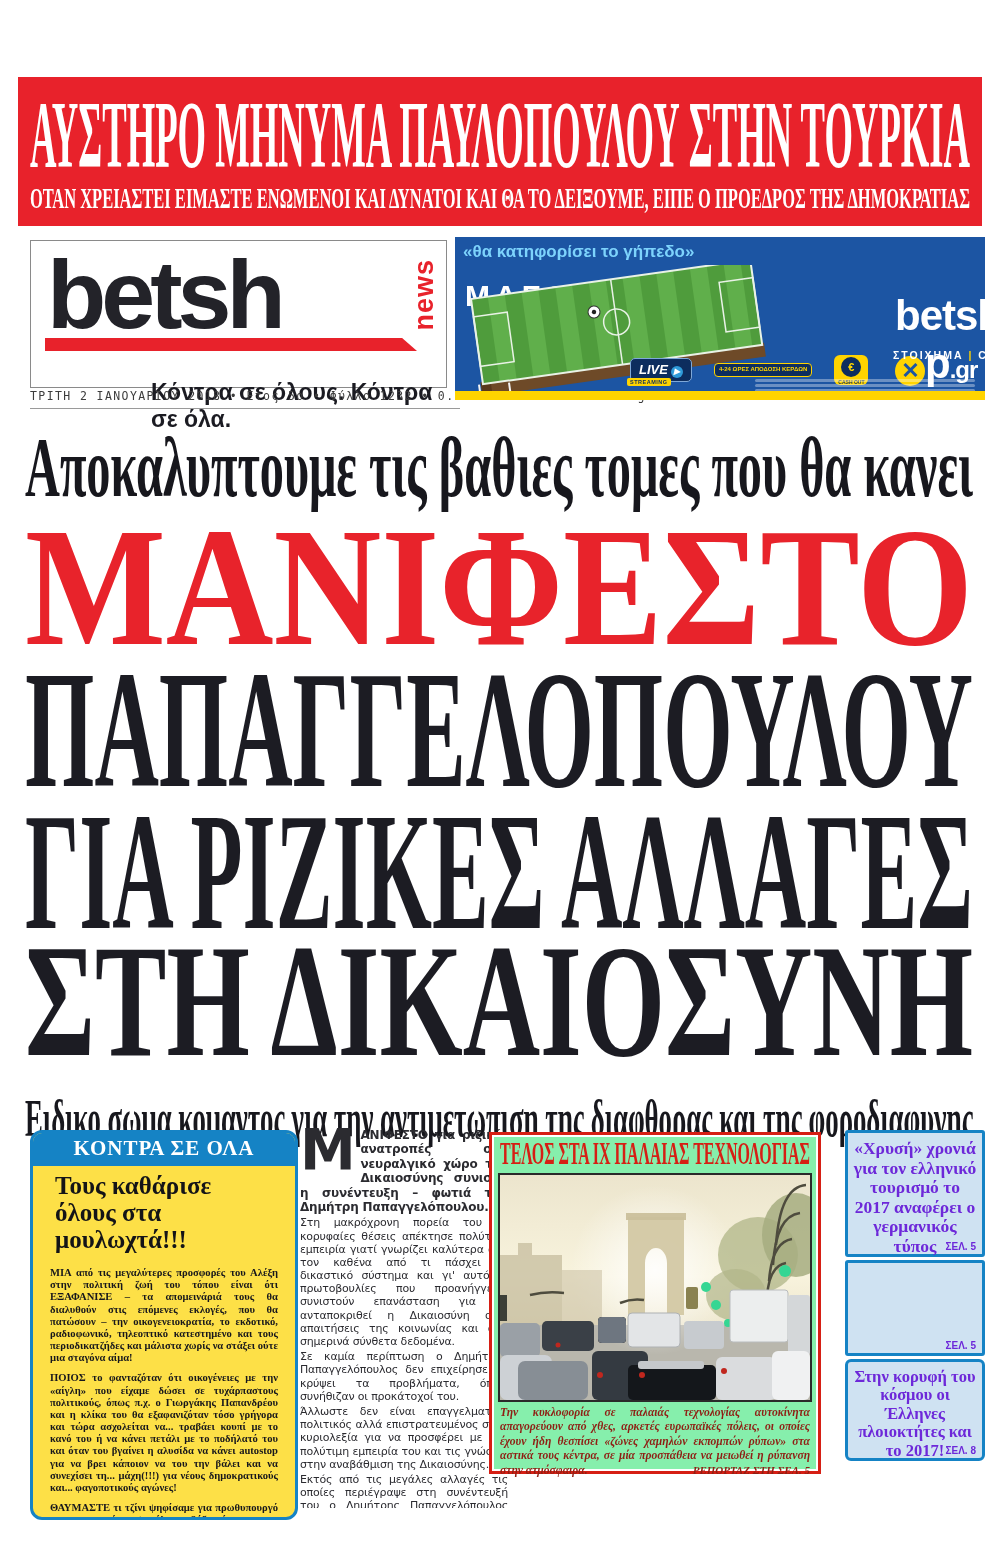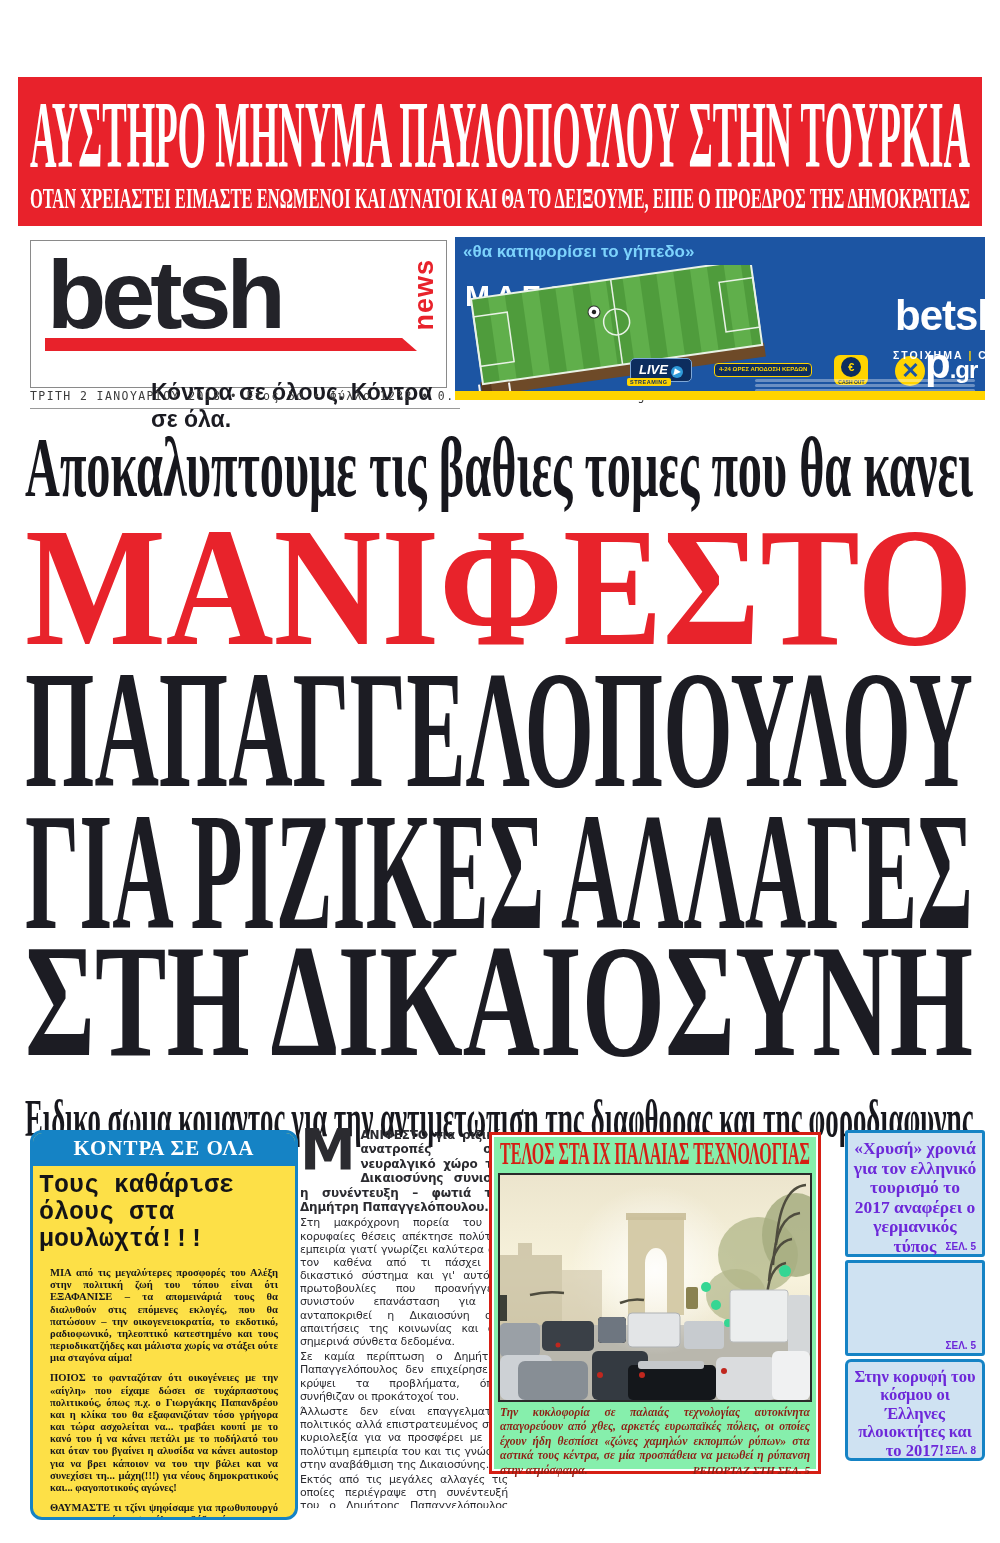--- a/index.html
+++ b/index.html
@@ -61,22 +61,22 @@
   
   .hl{left:20px;width:960px;}
   .hl svg{display:block;}
   .hl text{font-family:"Liberation Serif",serif;font-weight:bold;}
 
   
   .kontrabox{left:30px;top:1130px;width:262px;height:384px;border:3px solid #1583c5;
              border-radius:12px;background:#fde047;overflow:hidden;}
   .kb-head{background:#1583c5;color:#fff;text-align:center;font-family:"Liberation Serif",serif;
            font-weight:bold;font-size:21px;letter-spacing:1px;padding:3px 0 5px;}
-  .kb-title{font-family:Liberation Mono, monospace;font-weight:bold;font-size:25px;line-height:1.08;
-            color:#141417;padding:6px 6px 4px;}
+  .kb-title{font-family:Liberation Serif, serif;font-weight:bold;font-size:25px;line-height:1.08;
+            color:#141417;padding:6px 22px 4px;}
   .kb-body{padding:2px 9px 0;font-family:"Liberation Serif",serif;font-weight:bold;
            font-size:10.6px;line-height:1.15;color:#17171c;text-align:justify;}
   .kb-body p{margin:8px;}
   .kb-cont{text-align:right;font-size:9.5px;font-weight:bold;color:#2b5876;padding:2px 10px 0;}
 
   .midcol{left:300px;top:1128px;width:208px;height:380px;overflow:hidden;
           font-size:11px;line-height:1.2;color:#2b2b30;letter-spacing:-0.2px;
           font-family:"DejaVu Sans",sans-serif;text-align:justify;}
   .midcol p{margin:0 0 2px;}
   .dropcap{float:left;font-size:56px;line-height:.82;font-weight:bold;color:#2b2b30;

